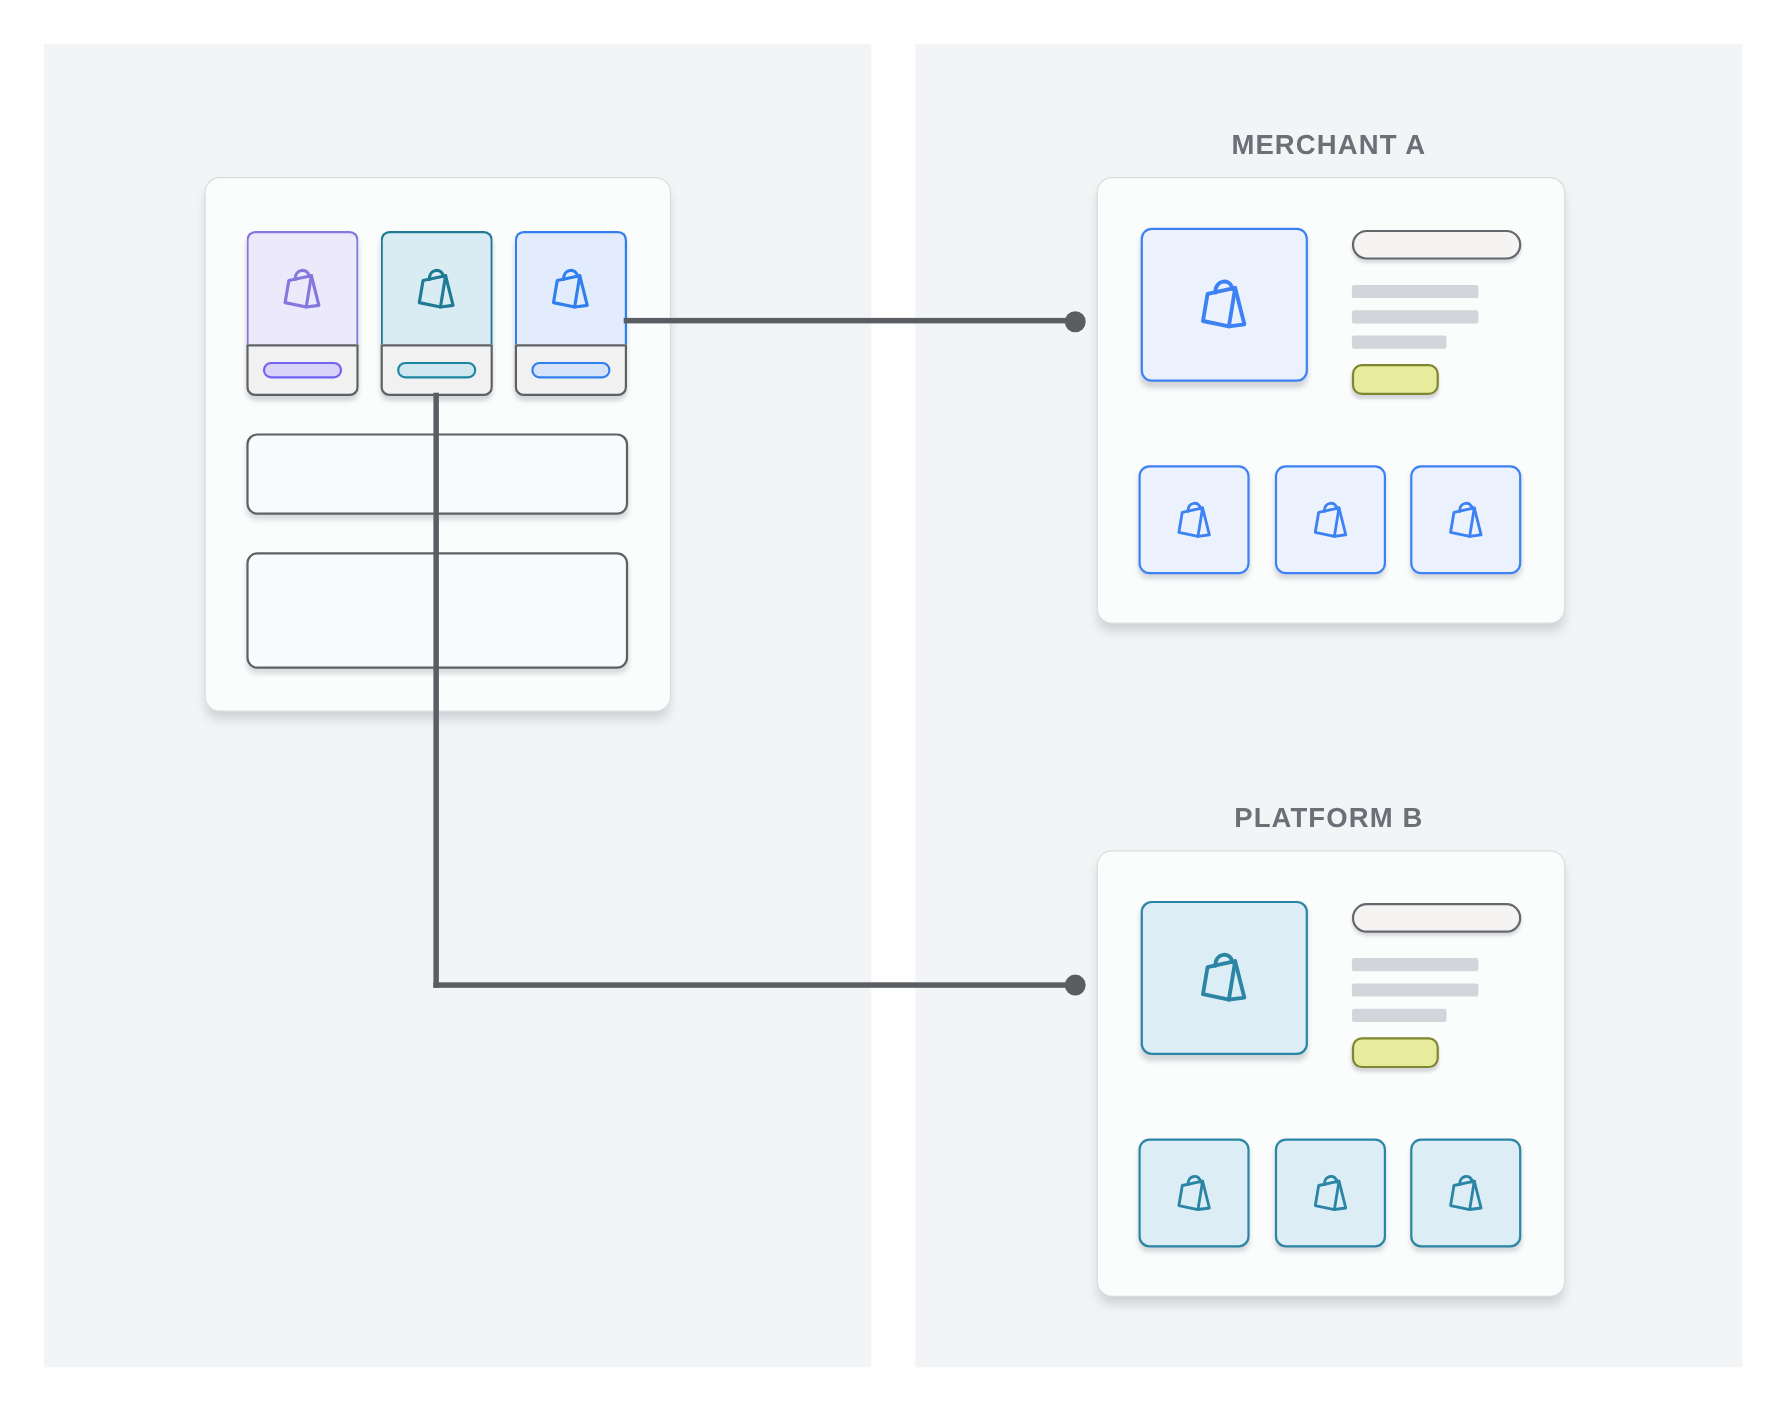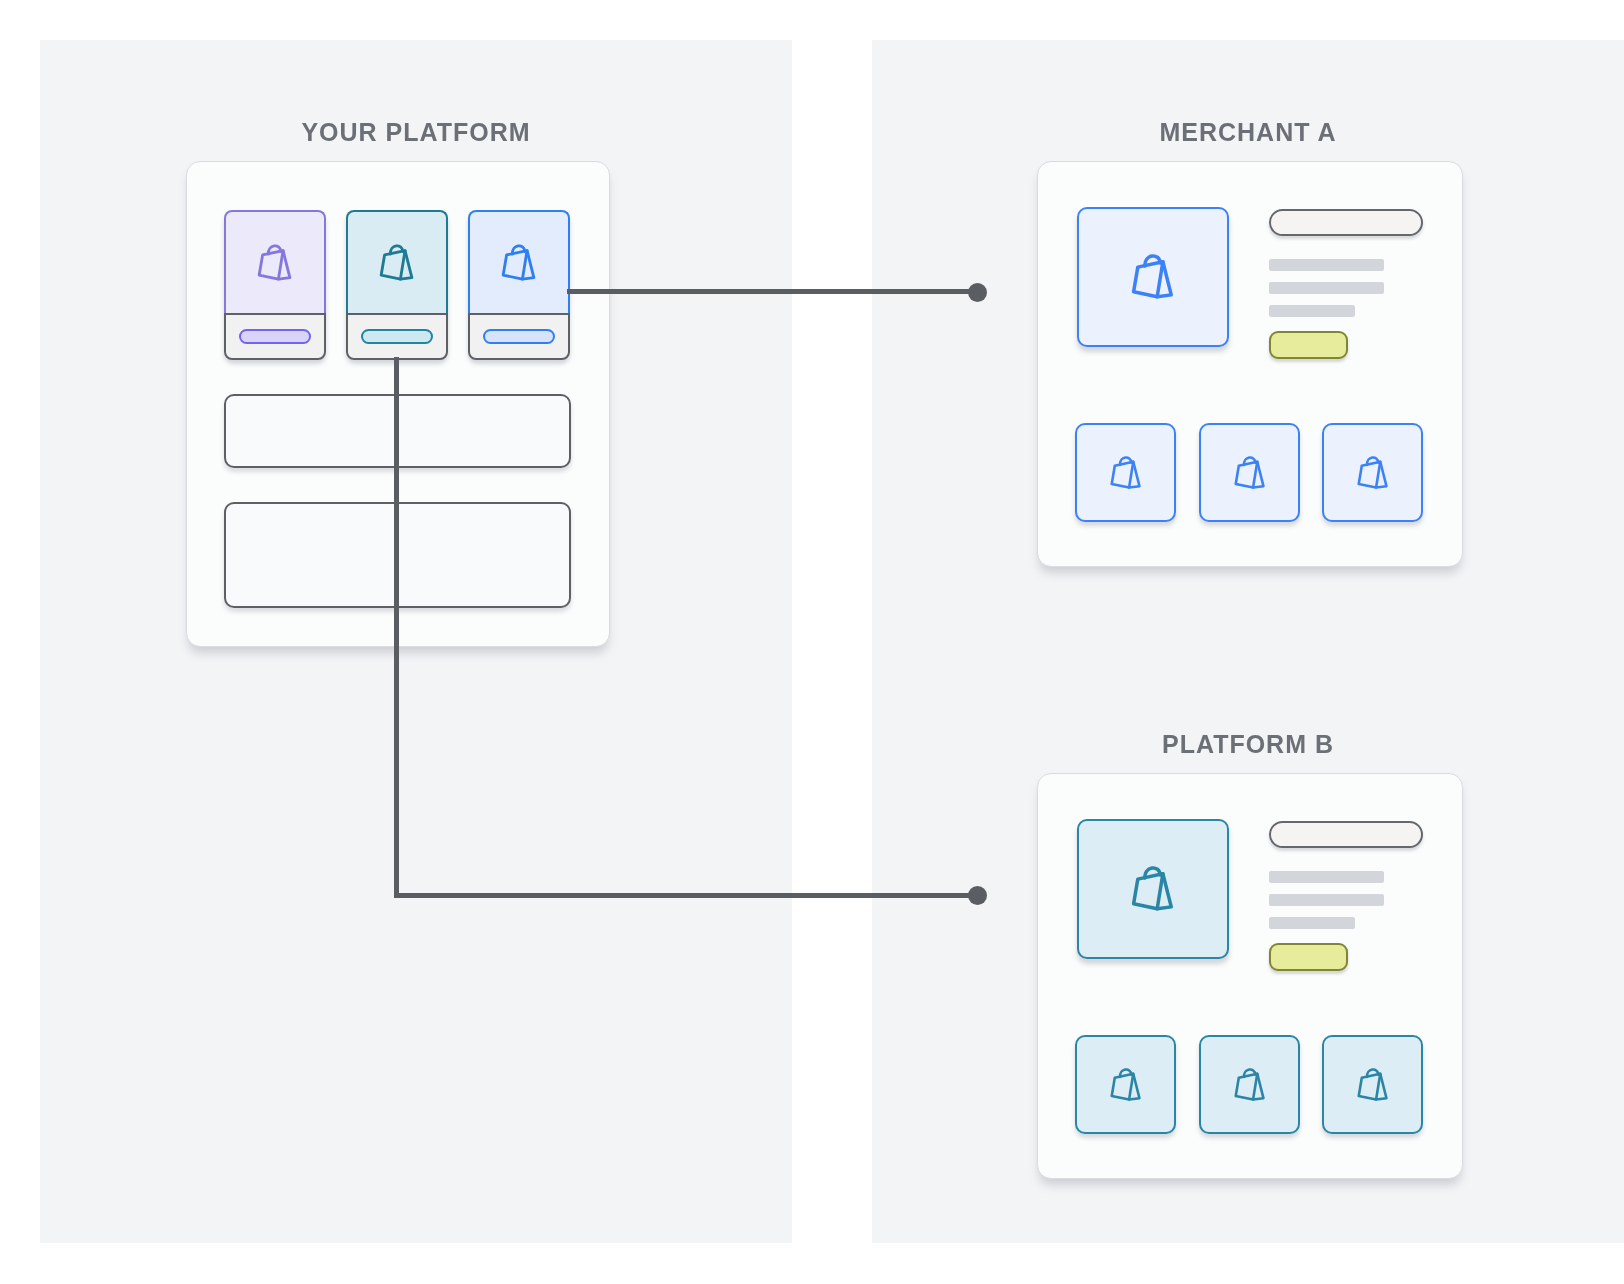--- a/index.html
+++ b/index.html
@@ -5,21 +5,21 @@
   html,body{margin:0;padding:0;background:#ffffff;}
   body{
     width:1624px;height:1284px;position:relative;overflow:hidden;
     font-family:"Liberation Sans",sans-serif;
   }
   .panel{
     position:absolute;top:40px;width:752px;height:1203px;
     background:#f3f4f6;
   }
   #left-panel{left:40px;}
-  #right-panel{left:872px;}
+  #right-panel{left:832px;}
 
   .section-title{
     position:absolute;left:0;width:100%;text-align:center;
     font-size:25px;font-weight:bold;color:#6b7077;letter-spacing:1px;
   }
 
   .white-card{
     position:absolute;background:#fbfcfc;border:1px solid #d9dbde;
     border-radius:14px;box-shadow:0 8px 10px -2px rgba(110,116,128,0.28);
   }
@@ -122,21 +122,20 @@
   <defs>
     <g id="bag-shape">
       <path d="M39.5 35.5 C38 20, 58.5 17.5, 59.5 31.5"></path>
       <path d="M30 37 L63 30 L55.5 76 L24.5 69.5 Z"></path>
       <path d="M63 30 L74 73.5 L55.5 76"></path>
     </g>
   </defs>
 </svg>
 
 <div class="panel" id="left-panel">
-  <div class="section-title" style="top:78px;">YOUR PLATFORM</div>
 
   <div class="white-card" id="platform-card">
 
     <div class="store-card purple" style="left:37px;">
       <div class="thumb">
         <svg class="bag" width="62" height="62" viewBox="0 0 100 100">
             <use href="#bag-shape"></use>
           </svg>
       </div>
       <div class="foot">

